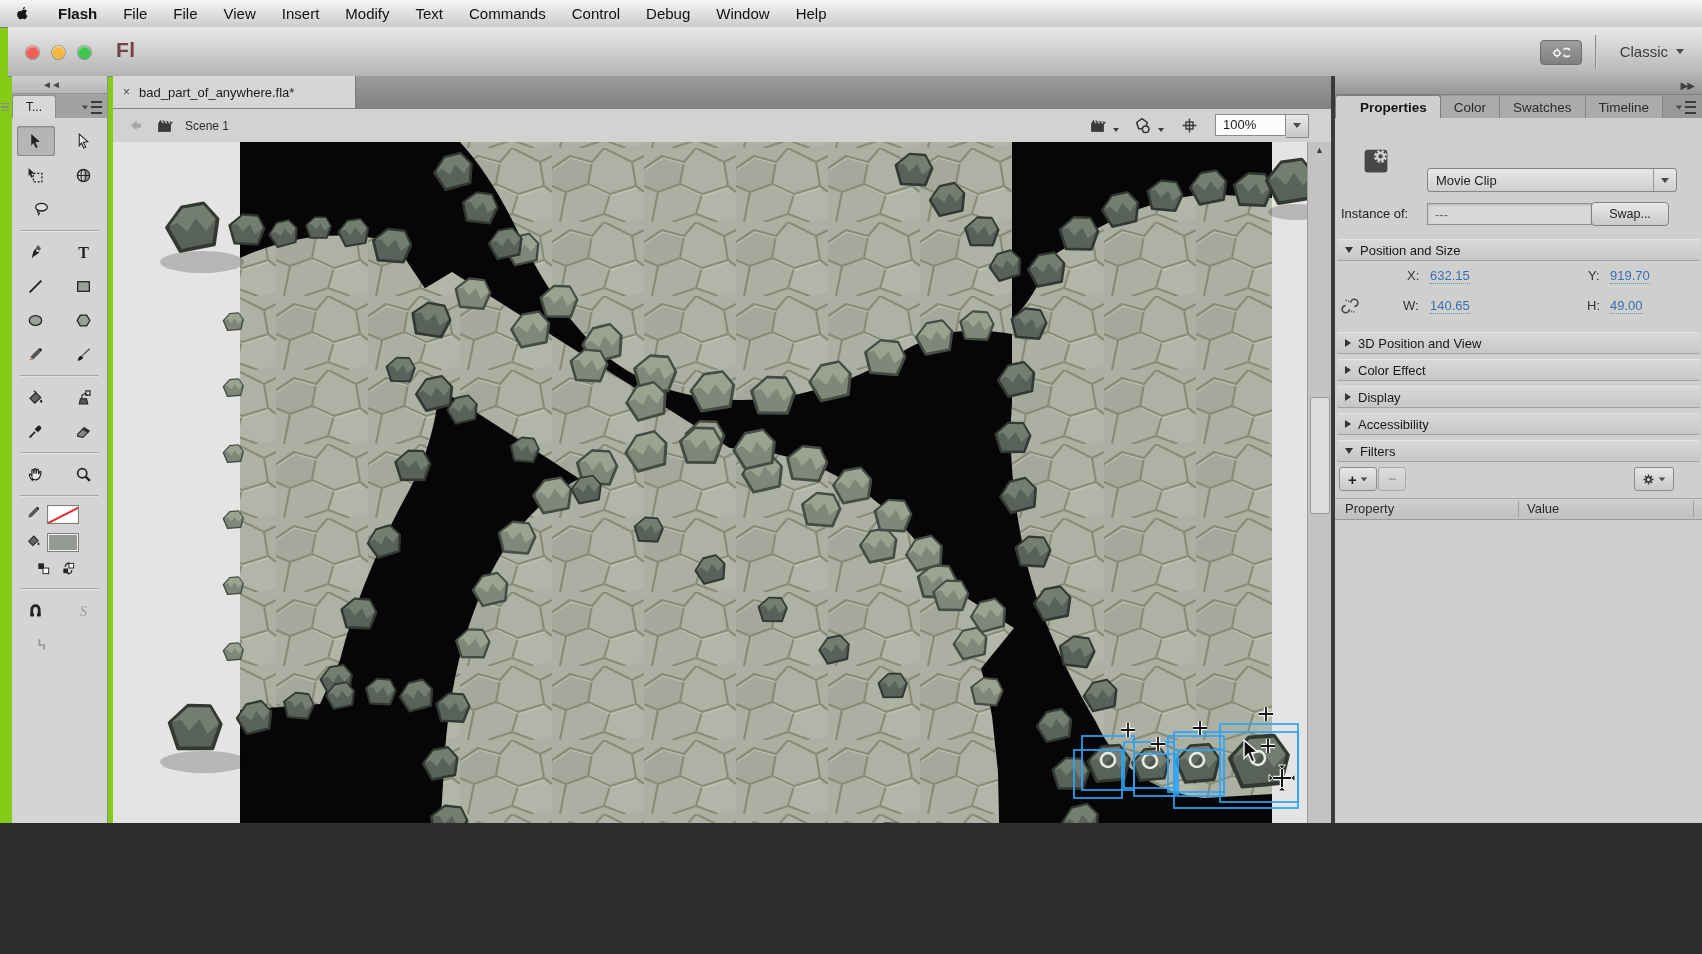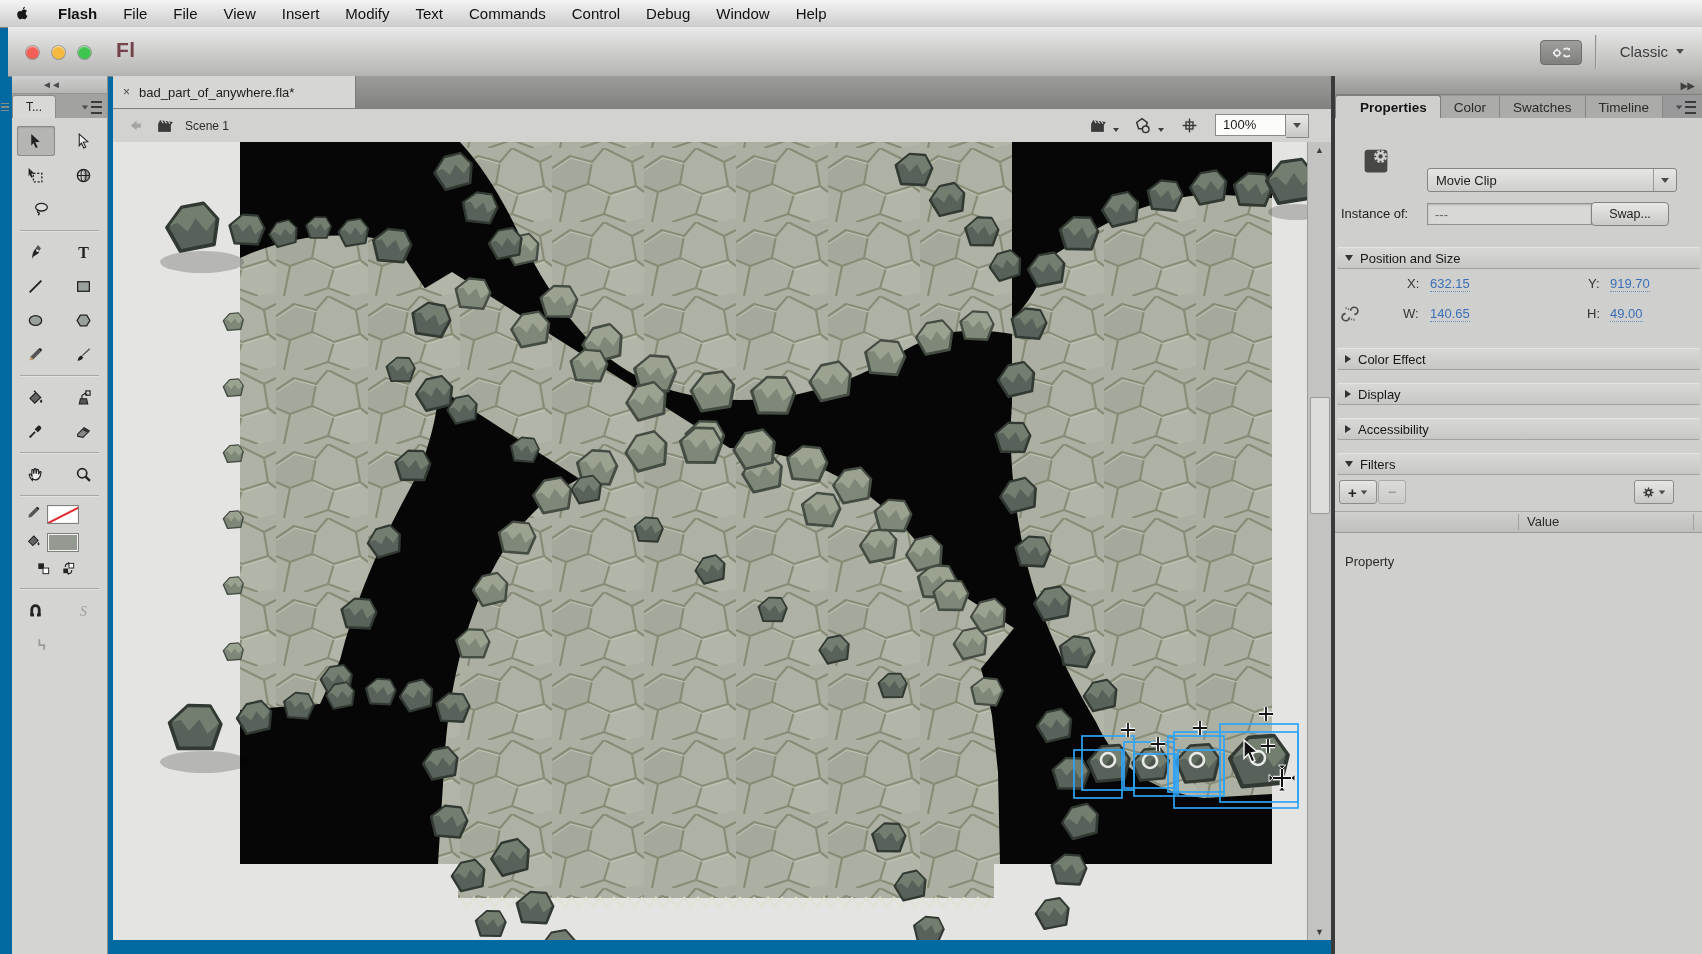--- a/index.html
+++ b/index.html
@@ -1,16 +1,16 @@
 <!DOCTYPE html>
 <html><head>
 <meta charset="utf-8">
 <style>
   html,body{margin:0;padding:0;background:#2c2c2c;font-family:"Liberation Sans",sans-serif;-webkit-font-smoothing:antialiased;}
-  #app{position:relative;width:1702px;height:954px;overflow:hidden;background:#0369a1;}
+  #app{position:relative;width:1702px;height:823px;overflow:hidden;background:#84cc16;}
   
   .menubar{position:absolute;left:0;top:0;width:1702px;height:27px;background:linear-gradient(#f4f4f4,#cccccc);border-bottom:1px solid #7e7e7e;display:flex;align-items:center;color:#111;font-size:15px;}
   .menubar .apple{padding:0 16px 0 14px;display:flex;align-items:center;}
   .menubar .mitem{padding:0 13px;line-height:27px;}
   .menubar .mitem:first-of-type{font-weight:bold;}
   
   .titlebar{position:absolute;left:8px;top:27px;width:1702px;height:49px;background:linear-gradient(#e9e9e9,#b4b4b2);border-bottom:1px solid #808080;}
   .lights{position:absolute;left:18px;top:19px;display:flex;gap:13px;}
   .light{width:13px;height:13px;border-radius:50%;box-shadow:inset 0 1px 1px rgba(255,255,255,.6),0 0 0 1px rgba(0,0,0,.25);}
   .l-red{background:#f15f57;}.l-yellow{background:#f5b93f;}.l-green{background:#3ec44f;}
@@ -68,21 +68,21 @@
   .rp-menu{margin-left:auto;margin-right:6px;margin-bottom:5px;display:flex;align-items:center;gap:2px;}
   .rp-body{position:absolute;top:42px;left:0;right:0;bottom:0;background:#cfcfcd;font-size:13px;color:#222;}
   .symrow{position:relative;height:82px;}
   .symicon{position:absolute;left:28px;top:30px;}
   .symdrop{position:absolute;left:92px;top:50px;width:240px;height:22px;background:linear-gradient(#e6e6e4,#cfcfcd);border:1px solid #858583;border-radius:3px;display:flex;align-items:center;padding-left:8px;font-size:13px;}
   .symdrop .dbtn{margin-left:auto;width:22px;height:100%;border-left:1px solid #9a9a98;display:flex;align-items:center;justify-content:center;}
   .instrow{position:relative;height:34px;}
   .instlabel{position:absolute;left:6px;top:6px;}
   .instfield{position:absolute;left:92px;top:3px;width:156px;height:20px;background:#d8d8d6;border:1px solid #929290;box-shadow:inset 0 1px 2px rgba(0,0,0,.18);display:flex;align-items:center;padding-left:7px;color:#666;}
   .swapbtn{position:absolute;left:256px;top:2px;width:76px;height:22px;background:linear-gradient(#e8e8e6,#c9c9c7);border:1px solid #828280;border-radius:4px;display:flex;align-items:center;justify-content:center;font-size:12.5px;color:#1d1d1d;}
-  .sect{margin:13px 2px 0 2px;height:20px;background:linear-gradient(#d8d8d6,#c7c7c5);border-top:1px solid #e4e4e2;border-bottom:1px solid #a2a2a0;border-radius:2px;display:flex;align-items:center;gap:7px;padding-left:8px;color:#171717;font-size:13px;}
+  .sect{margin:5px 2px 0 2px;height:20px;background:linear-gradient(#d8d8d6,#c7c7c5);border-top:1px solid #e4e4e2;border-bottom:1px solid #a2a2a0;border-radius:2px;display:flex;align-items:center;gap:7px;padding-left:8px;color:#171717;font-size:13px;}
   .tri-r{width:0;height:0;border-top:4.5px solid transparent;border-bottom:4.5px solid transparent;border-left:6px solid #333;}
   .tri-d{width:0;height:0;border-left:4.5px solid transparent;border-right:4.5px solid transparent;border-top:6px solid #333;}
   .posrow{position:relative;height:30px;}
   .plabel{position:absolute;top:7px;color:#333;}
   .pval{position:absolute;top:7px;color:#3a6fb8;border-bottom:1px dotted #6b92c8;text-align:right;}
   .filtbar{position:relative;height:30px;margin-top:2px;}
   .fbtn{position:absolute;top:3px;height:22px;background:linear-gradient(#e6e6e4,#c9c9c7);border:1px solid #8c8c8a;border-radius:3px;display:flex;align-items:center;justify-content:center;gap:3px;}
   .ftable-head{position:relative;height:20px;margin-top:4px;background:linear-gradient(#cfcfcd,#bfbfbd);border-top:1px solid #a5a5a3;border-bottom:1px solid #9b9b99;font-size:13px;color:#2a2a2a;}
   .col-div{position:absolute;top:2px;bottom:2px;width:1px;background:#a0a09e;}
   .grip{position:absolute;left:-13px;top:24px;width:12px;height:14px;display:flex;flex-direction:column;gap:2px;justify-content:center;align-items:center;}
@@ -678,20 +678,24 @@
             </svg>
       </span>
       <span class="plabel" style="left:68px;">W:</span>
       <span class="pval" style="left:95px;">140.65</span>
       <span class="plabel" style="left:252px;">H:</span>
       <span class="pval" style="left:275px;">49.00</span>
     </div>
     <div id="collapsed-sections">
           <div class="sect">
             <span class="tri-r"></span>
+            <span>3D Position and View</span>
+          </div>
+          <div class="sect">
+            <span class="tri-r"></span>
             <span>Color Effect</span>
           </div>
           <div class="sect">
             <span class="tri-r"></span>
             <span>Display</span>
           </div>
           <div class="sect">
             <span class="tri-r"></span>
             <span>Accessibility</span>
           </div>
@@ -710,21 +714,21 @@
       </div>
       <div class="fbtn" style="right:28px;width:38px;">
         <svg width="13" height="13" viewBox="0 0 16 16">
               <circle cx="8" cy="8" r="3" fill="none" stroke="#333" stroke-width="2"></circle>
               <path d="M8 1.8v2.4M8 11.8v2.4M1.8 8h2.4M11.8 8h2.4M3.6 3.6l1.7 1.7M10.7 10.7l1.7 1.7M12.4 3.6l-1.7 1.7M5.3 10.7l-1.7 1.7" stroke="#333" stroke-width="1.7"></path>
             </svg>
         <span class="caret" style="transform:scale(.8)"></span>
       </div>
     </div>
     <div class="ftable-head">
-      <span style="position:absolute;left:10px;top:2px;margin-top:40px;">Property</span>
+      <span style="position:absolute;left:10px;top:2px;">Property</span>
       <span class="col-div" style="left:183px;"></span>
       <span style="position:absolute;left:192px;top:2px;">Value</span>
       <span class="col-div" style="left:358px;"></span>
     </div>
   </div>
 </div>
 
 </div>
 
 </body></html>

